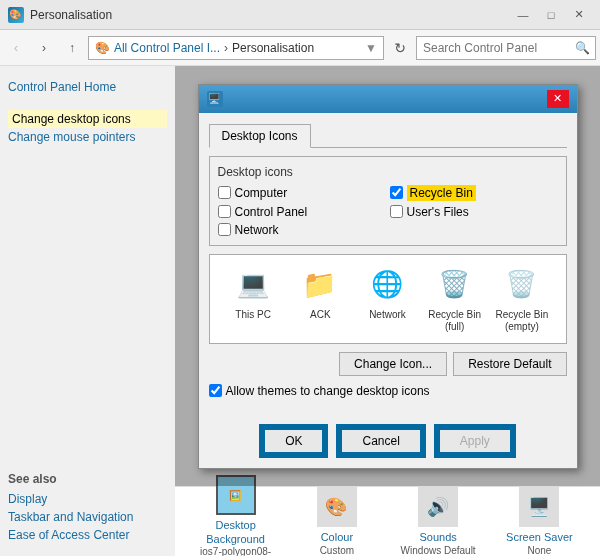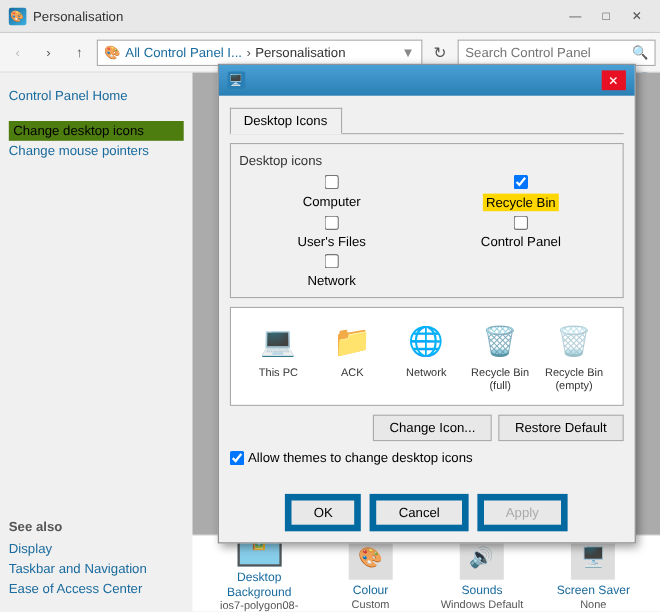--- a/index.html
+++ b/index.html
@@ -146,21 +146,21 @@
     }
     .sidebar-link {
       color: #1a6b9e;
       text-decoration: none;
       display: block;
       padding: 2px 0;
       cursor: pointer;
       font-size: 12px;
     }
     .sidebar-link.active {
-      background: #4d7c0f;
+      background: #fef9c3;
       padding: 2px 4px;
       color: #000;
       text-decoration: none;
     }
     .sidebar-help {
       position: absolute;
       top: 36px;
       right: 4px;
       width: 20px;
       height: 20px;
@@ -343,21 +343,20 @@
     .checkbox-grid {
       display: grid;
       grid-template-columns: 1fr 1fr;
       gap: 4px;
     }
     .checkbox-item {
       display: flex;
       align-items: center;
       gap: 4px;
       font-size: 12px;
-      flex-direction: column;
     }
     .checkbox-item input[type="checkbox"] {
       width: 13px;
       height: 13px;
     }
     .checkbox-highlighted {
       background: #ffd700;
       padding: 1px 3px;
     }
 
@@ -547,25 +546,25 @@
               <div class="checkbox-item">
                 <input type="checkbox" style="">
                 <span>Computer</span>
               </div>
               <div class="checkbox-item">
                 <input type="checkbox" checked="" style="">
                 <span class="checkbox-highlighted">Recycle Bin</span>
               </div>
               <div class="checkbox-item">
                 <input type="checkbox" style="">
-                <span>User's Files</span>
+                <span>Control Panel</span>
               </div>
               <div class="checkbox-item">
                 <input type="checkbox" style="">
-                <span>Control Panel</span>
+                <span>User's Files</span>
               </div>
               <div class="checkbox-item">
                 <input type="checkbox" style="">
                 <span>Network</span>
               </div>
             </div>
           </div>
 
           <div class="icons-preview">
             <div class="preview-icon">

